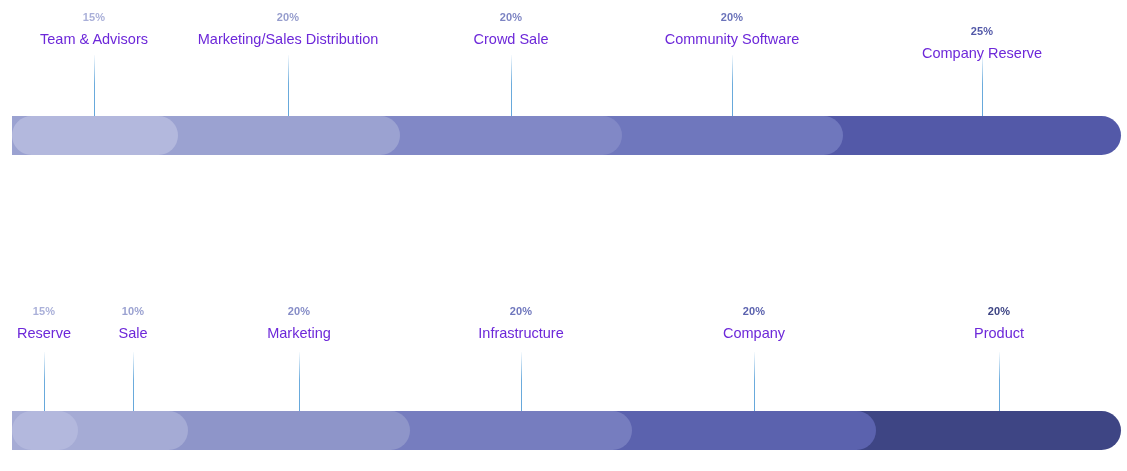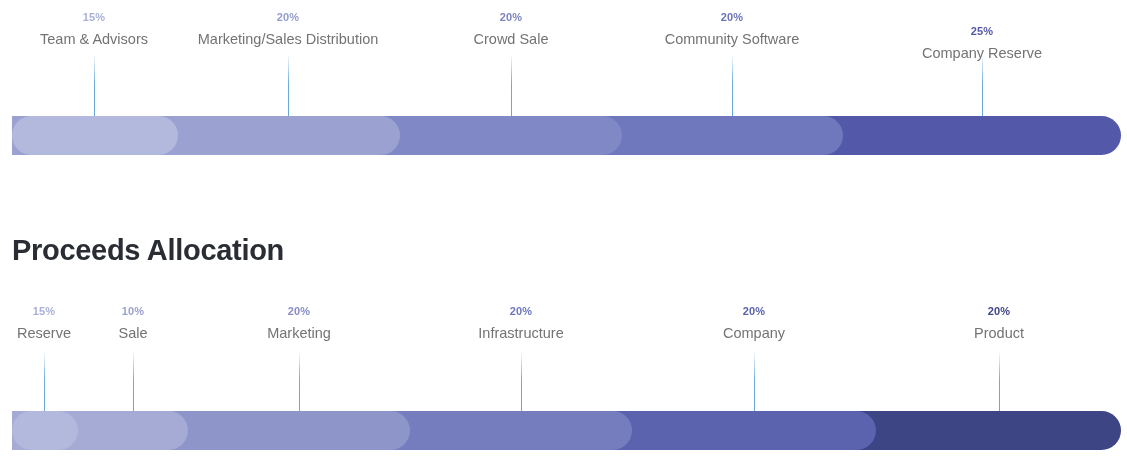--- a/index.html
+++ b/index.html
@@ -37,21 +37,21 @@
   }
   .label-pct {
     font-size: 11px;
     font-weight: bold;
     line-height: 18px;
     letter-spacing: 0.2px;
   }
   .label-name {
     font-size: 14.5px;
     font-weight: normal;
-    color: #737373;
+    color: #6d28d9;
     line-height: 21px;
     margin-top: 3px;
   }
 
   
   .connector {
     position: absolute;
     width: 1px;
     background: linear-gradient(to bottom, rgba(108,172,221,0.05) 0%, #6cacdd 35%, #5fa3d8 100%);
   }
@@ -112,21 +112,20 @@
       <div class="seg squared-left" style="left:0; width:1109px; background:#5359a8; z-index:1;"></div>
       <div class="seg squared-left" style="left:0; width:831px;  background:#6f77bd; z-index:2;"></div>
       <div class="seg squared-left" style="left:0; width:610px;  background:#8188c6; z-index:3;"></div>
       <div class="seg squared-left" style="left:0; width:388px;  background:#9ba2d1; z-index:4;"></div>
       <div class="seg" style="left:0; width:166px;  background:#b3b8dd; z-index:5;"></div>
     </div>
   </section>
 
   <section class="chart" id="chart-proceeds">
 
-    <h1 class="chart-title">Proceeds Allocation</h1>
 
     <div class="labels" style="top:72px;">
       <div class="label-group" style="left:44px; top:5px;">
         <div class="label-pct" style="color:#aab0d9;">15%</div>
         <div class="label-name">Reserve</div>
       </div>
       <div class="label-group" style="left:133px; top:5px;">
         <div class="label-pct" style="color:#9ba2d1;">10%</div>
         <div class="label-name">Sale</div>
       </div>

